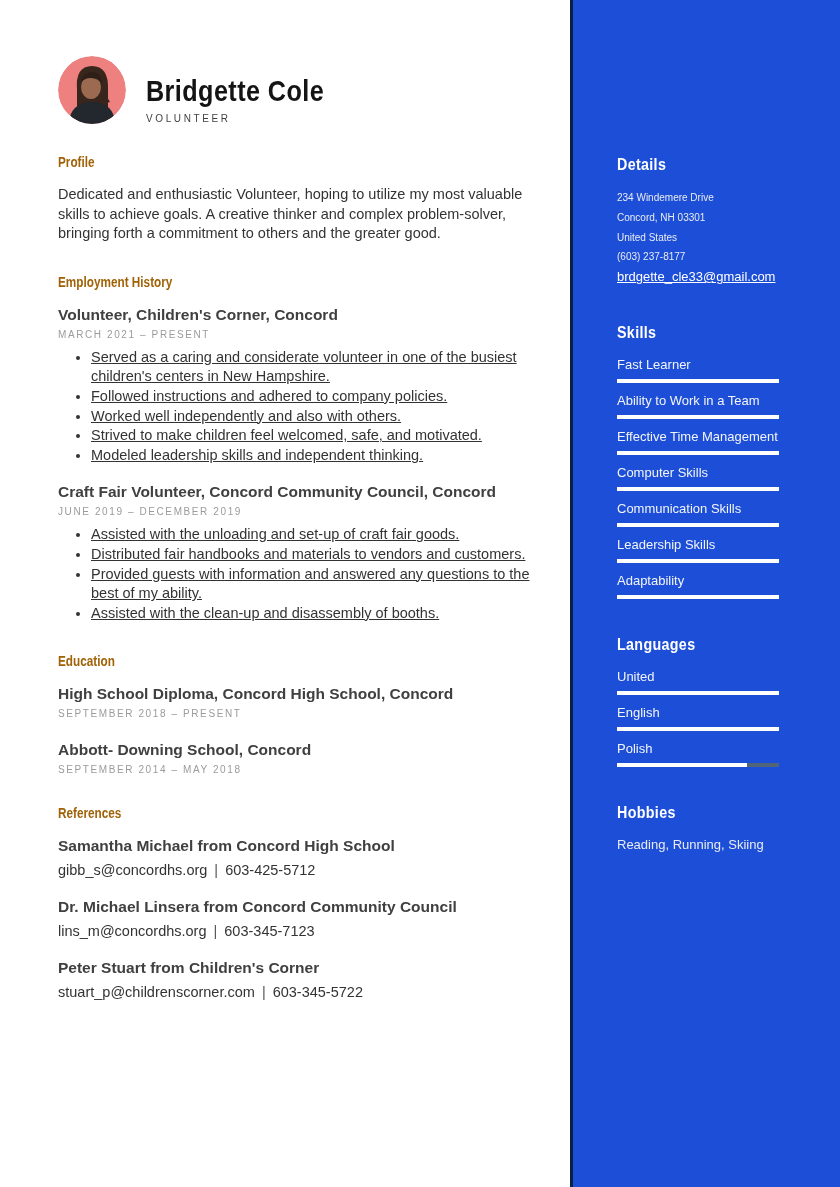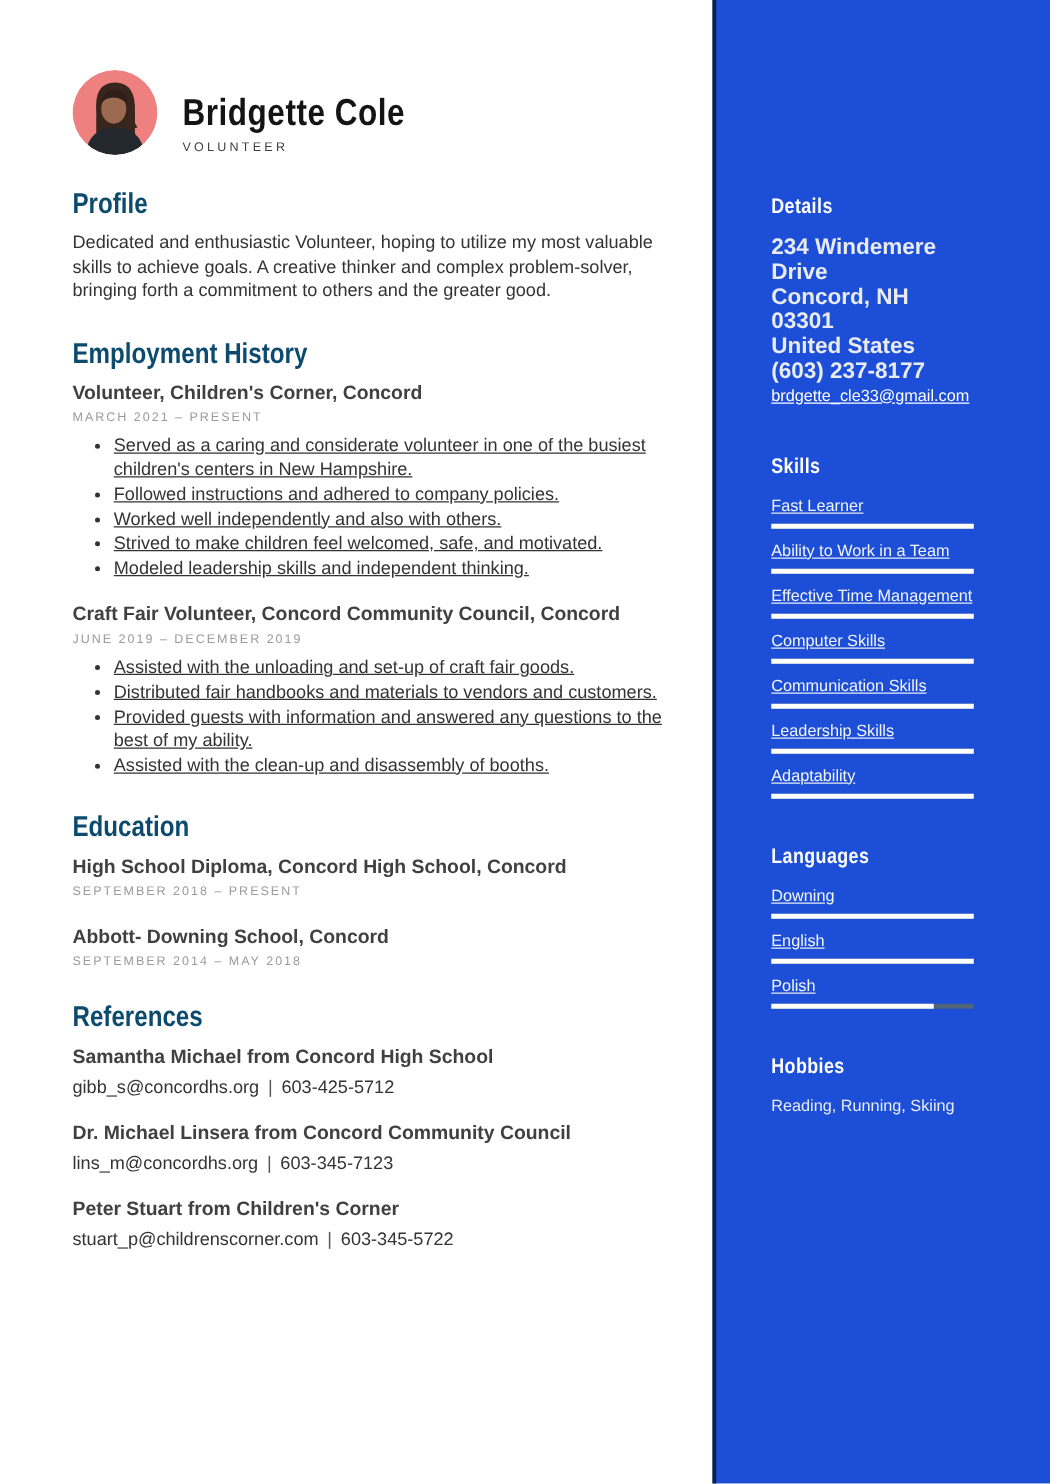--- a/index.html
+++ b/index.html
@@ -30,27 +30,27 @@
     color: #ffffff;
     letter-spacing: 0.4px;
     margin-bottom: 13px;
   }
   .sidebar .condensed, .main .condensed {
     display: inline-block;
     transform: scaleX(0.84);
     transform-origin: 0 50%;
     white-space: nowrap;
   }
-  .details-line { font-size: 18px; line-height: 19.8px; color: #e8ecf1; font-weight: bold; }
+  .details-line { font-size: 10px; line-height: 19.8px; color: #e8ecf1; }
   .email-link {
     font-size: 13px; line-height: 19.8px;
     color: #ffffff; text-decoration: underline; display: inline-block;
   }
   .side-section { margin-bottom: 36px; }
-  .meter-item { margin-bottom: 9px; text-decoration: underline; }
+  .meter-item { margin-bottom: 9px; }
   .meter-label { font-size: 13px; line-height: 17px; color: #f2f5f8; }
   .meter-track {
     margin-top: 6px; height: 4px; width: 162px;
     background: #50647a; position: relative;
   }
   .meter-fill { position: absolute; left: 0; top: 0; bottom: 0; background: #ffffff; }
   .hobbies-text { font-size: 13px; line-height: 18px; color: #e8ecf1; }
 
   
   .main {
@@ -63,21 +63,21 @@
   .name-block { margin-left: 20px; }
   .name {
     font-size: 30px; font-weight: 700; color: #141414;
     letter-spacing: 0.5px; line-height: 34px;
   }
   .job-title-sub {
     margin-top: 5px; font-size: 10px; letter-spacing: 2.6px;
     color: #3f3f3f; font-weight: 500;
   }
   h2.section-heading {
-    font-size: 23px; font-weight: 700; color: #0c4a6e;
+    font-size: 14px; font-weight: 700; color: #a16207;
     margin: 26px 0 10px 0; line-height: 25px;
   }
   .profile-text { font-size: 14.5px; line-height: 19.6px; color: #333; }
   .job { margin-bottom: 17px; }
   .job-title, .edu-title, .ref-name {
     font-size: 15.5px; font-weight: 700; color: #404040; line-height: 20px;
   }
   .dates {
     margin-top: 4px; font-size: 10px; letter-spacing: 1.6px;
     color: #9b9b9b; font-weight: 400;
@@ -242,21 +242,21 @@
         <div class="meter-label">Adaptability</div>
         <div class="meter-track">
             <div class="meter-fill" style="width: 100%;"></div>
           </div>
       </div>
     </div>
 
     <div class="side-section">
       <h3><span class="condensed">Languages</span></h3>
       <div class="meter-item">
-        <div class="meter-label">Downing</div>
+        <div class="meter-label">United</div>
         <div class="meter-track">
             <div class="meter-fill" style="width: 100%;"></div>
           </div>
       </div>
       <div class="meter-item">
         <div class="meter-label">English</div>
         <div class="meter-track">
             <div class="meter-fill" style="width: 100%;"></div>
           </div>
       </div>

